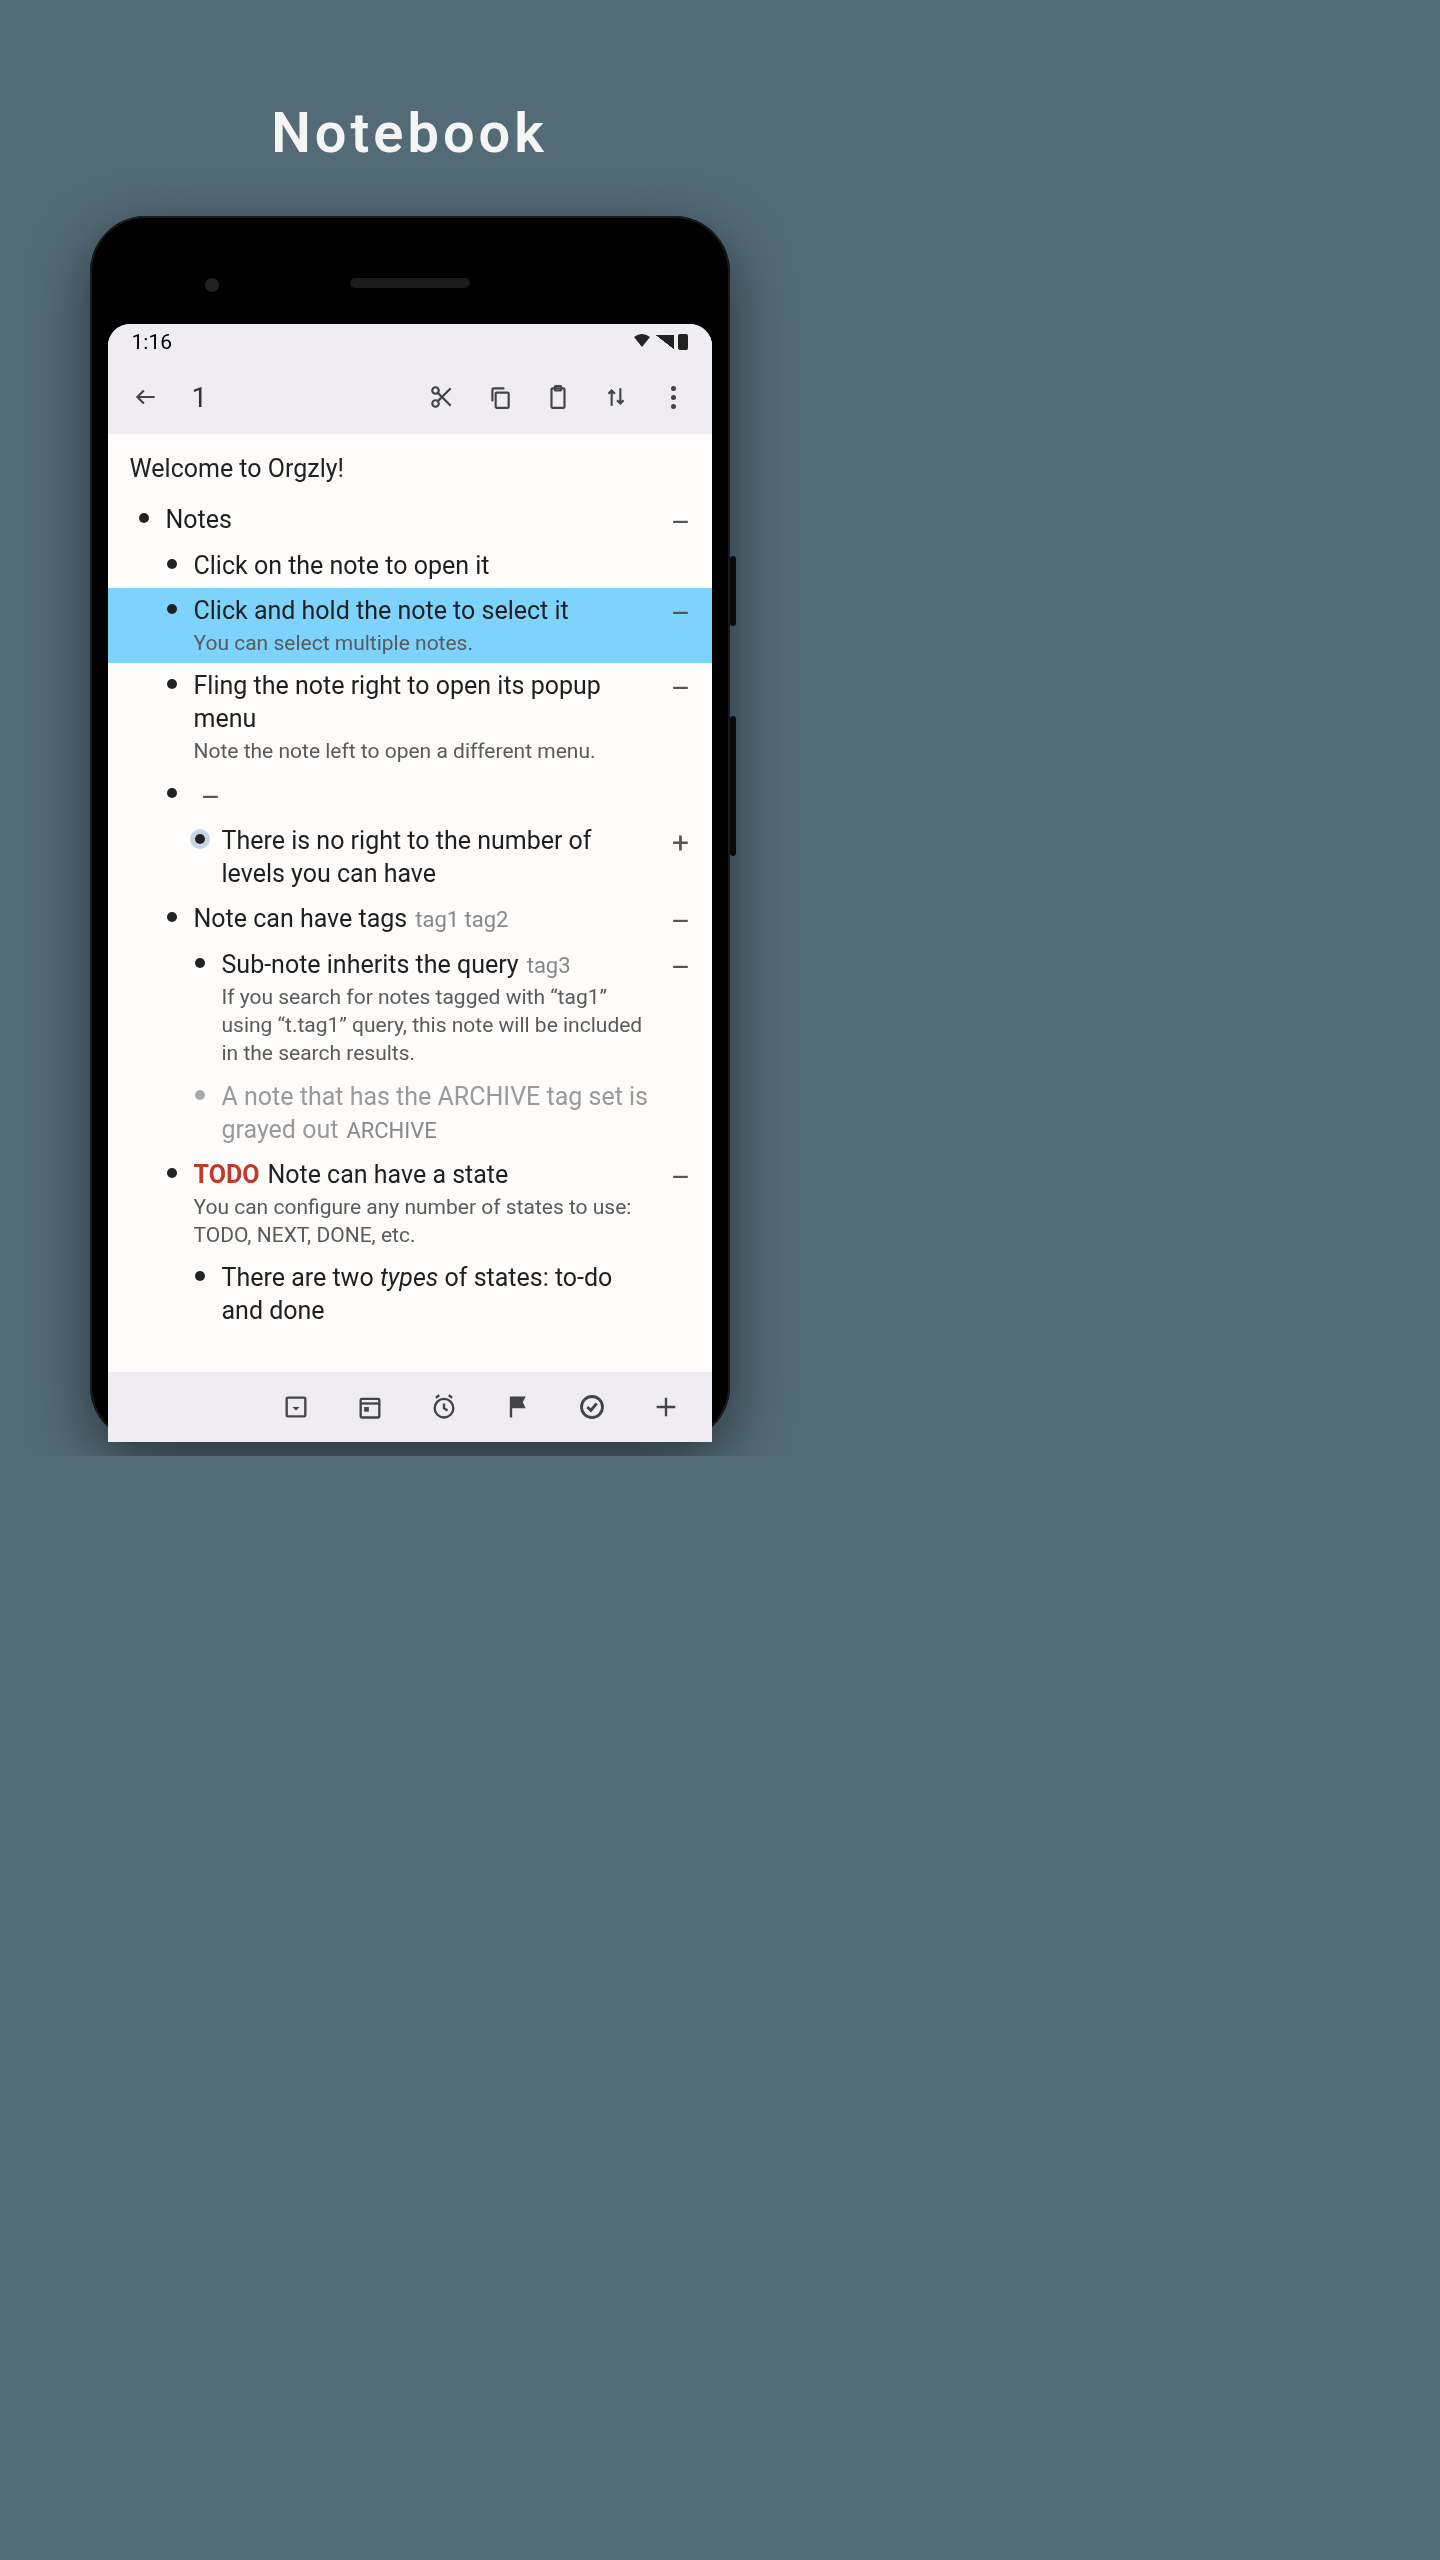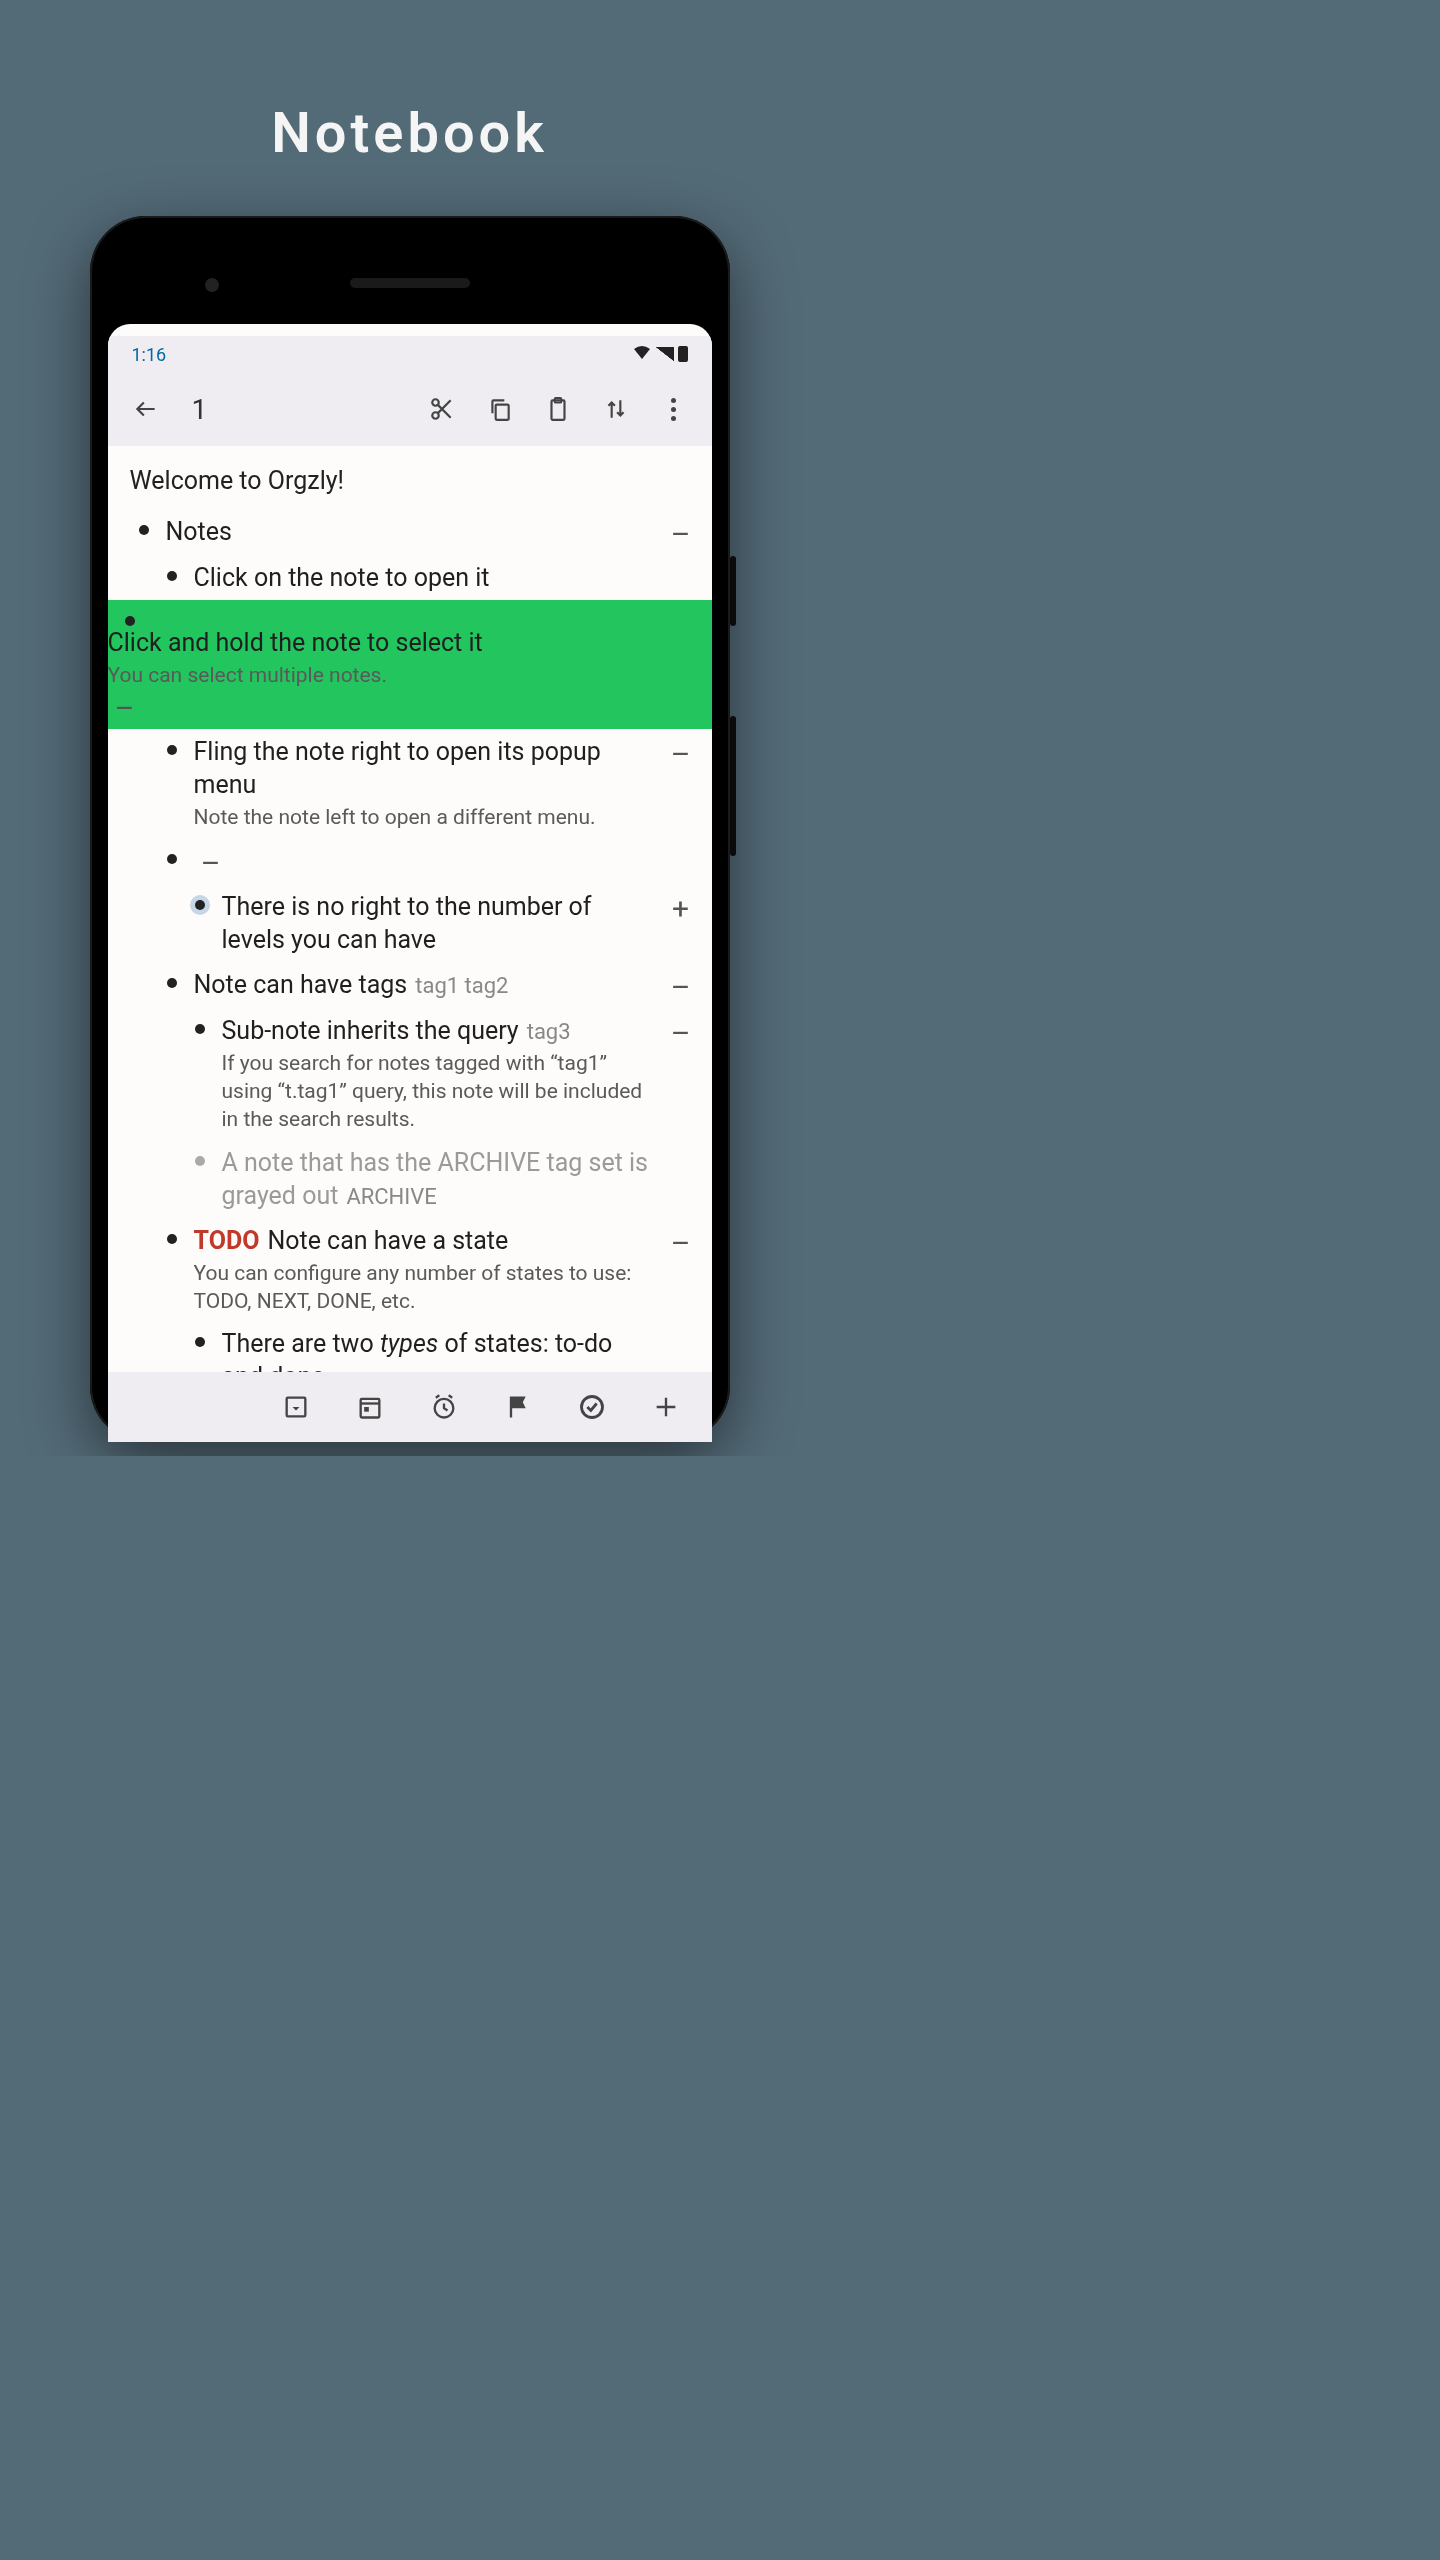--- a/index.html
+++ b/index.html
@@ -53,23 +53,22 @@
     flex-direction:column;
   }
   
   .status-bar {
     height: 36px;
     background: #efedf2;
     display:flex;
     align-items:center;
     justify-content:space-between;
     padding: 0 24px;
-    font-size: 18px;
-    color:#0369a1;
-    margin-top:12px;
+    font-size: 21px;
+    color:#000000;
   }
   .status-icons { display:flex; gap:4px; align-items:center; }
   .sig { width:18px;height:14px;background:
     linear-gradient(to top right, transparent 48%, #222 50%); }
   .batt { width:10px;height:16px;background:#222;border-radius:2px;}
   
   .app-bar {
     height: 74px;
     background:#efedf2;
     display:flex;
@@ -86,21 +85,21 @@
   .kebab span{width:5px;height:5px;background:#444;border-radius:50%;}
   
   .content { flex:1; overflow:hidden; background:#fdfcfb; }
   .intro { font-size:25px; color:#222; padding: 20px 22px 14px 22px; }
   .row {
     display:flex;
     align-items:flex-start;
     padding: 6px 14px 6px 0;
     position:relative;
   }
-  .row.selected { background:#22c55e;flex-direction:column; }
+  .row.selected { background:#7dd3fc; }
   .indent { flex:0 0 auto; display:flex; }
   .indent .guide { width:28px; border-right:1px solid #ddd; height:100%; }
   .indent .pad { width:28px; }
   .bullet-col { width:44px; display:flex; justify-content:center; padding-top:10px; flex:0 0 auto;}
   .bullet { width:10px;height:10px;background:#222;border-radius:50%; }
   .bullet.ring { box-shadow:0 0 0 5px #c7d6e6; }
   .body { flex:1; padding-right:6px; }
   .title-line { font-size:25px; color:#1f1f1f; line-height:1.32; }
   .title-line .state-todo { color:#c0392b; font-weight:700; margin-right:8px; }
   .title-line .tags { color:#888; font-size:22px; margin-left:8px; }

